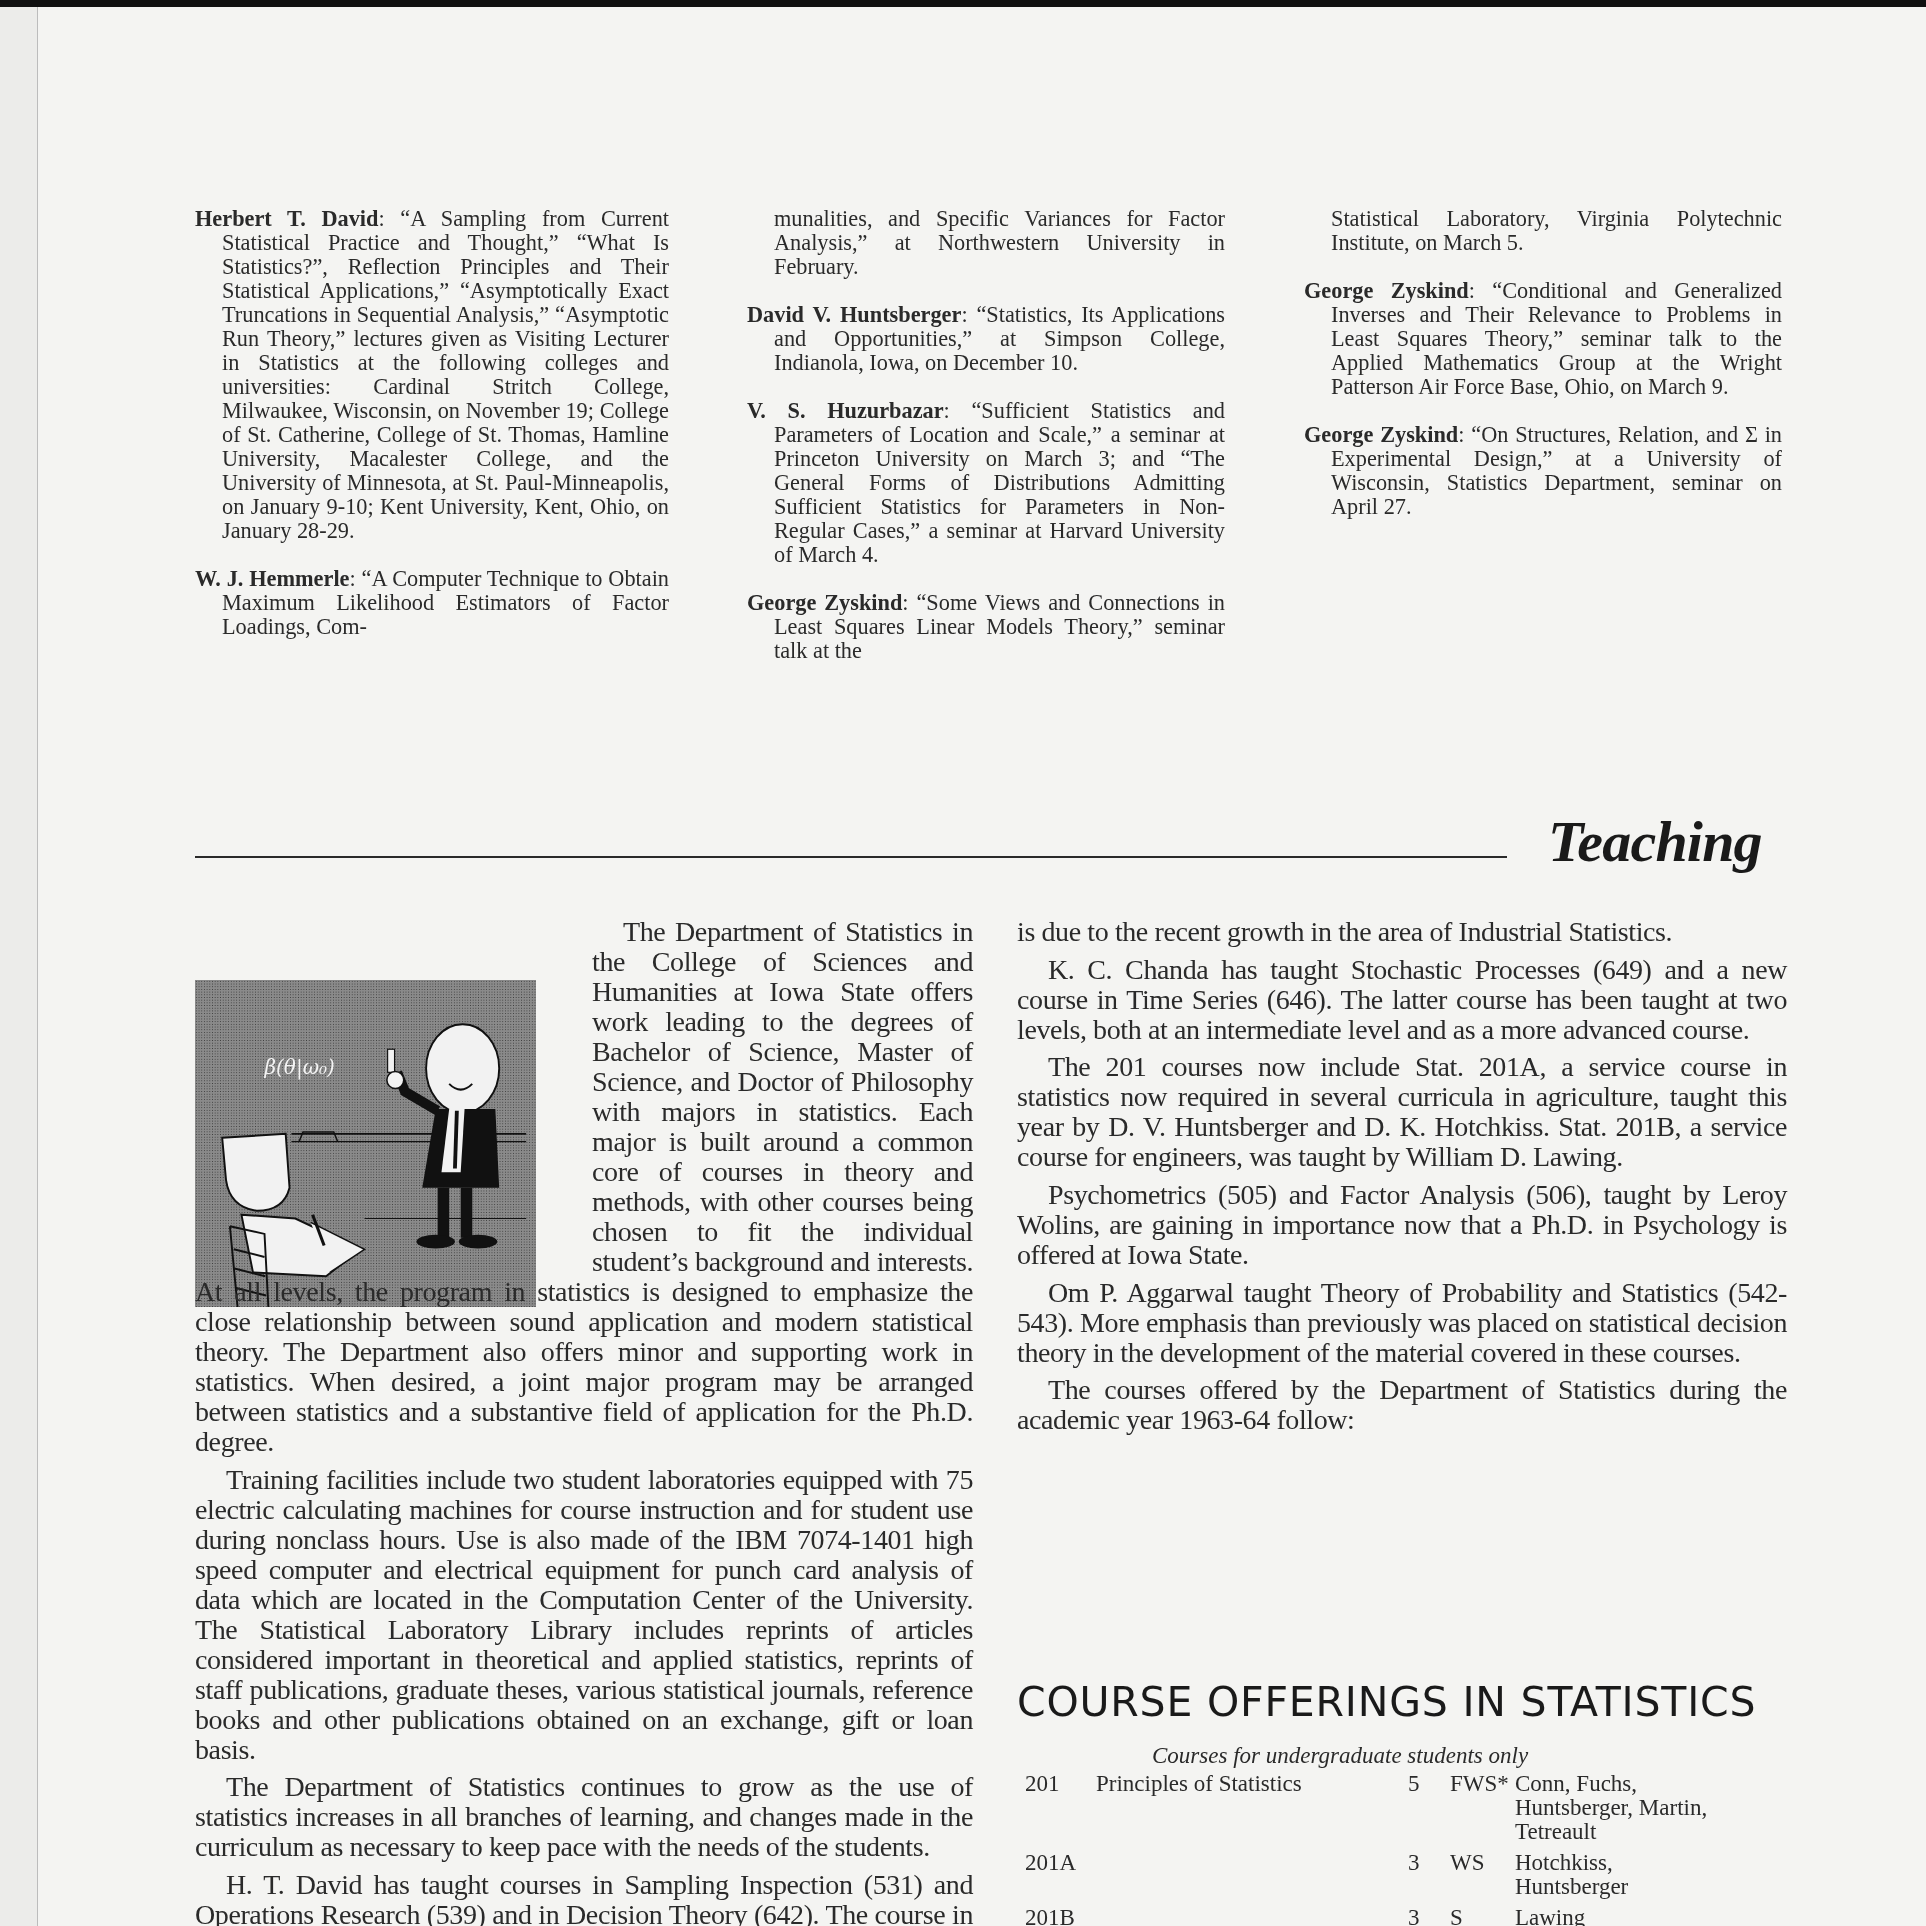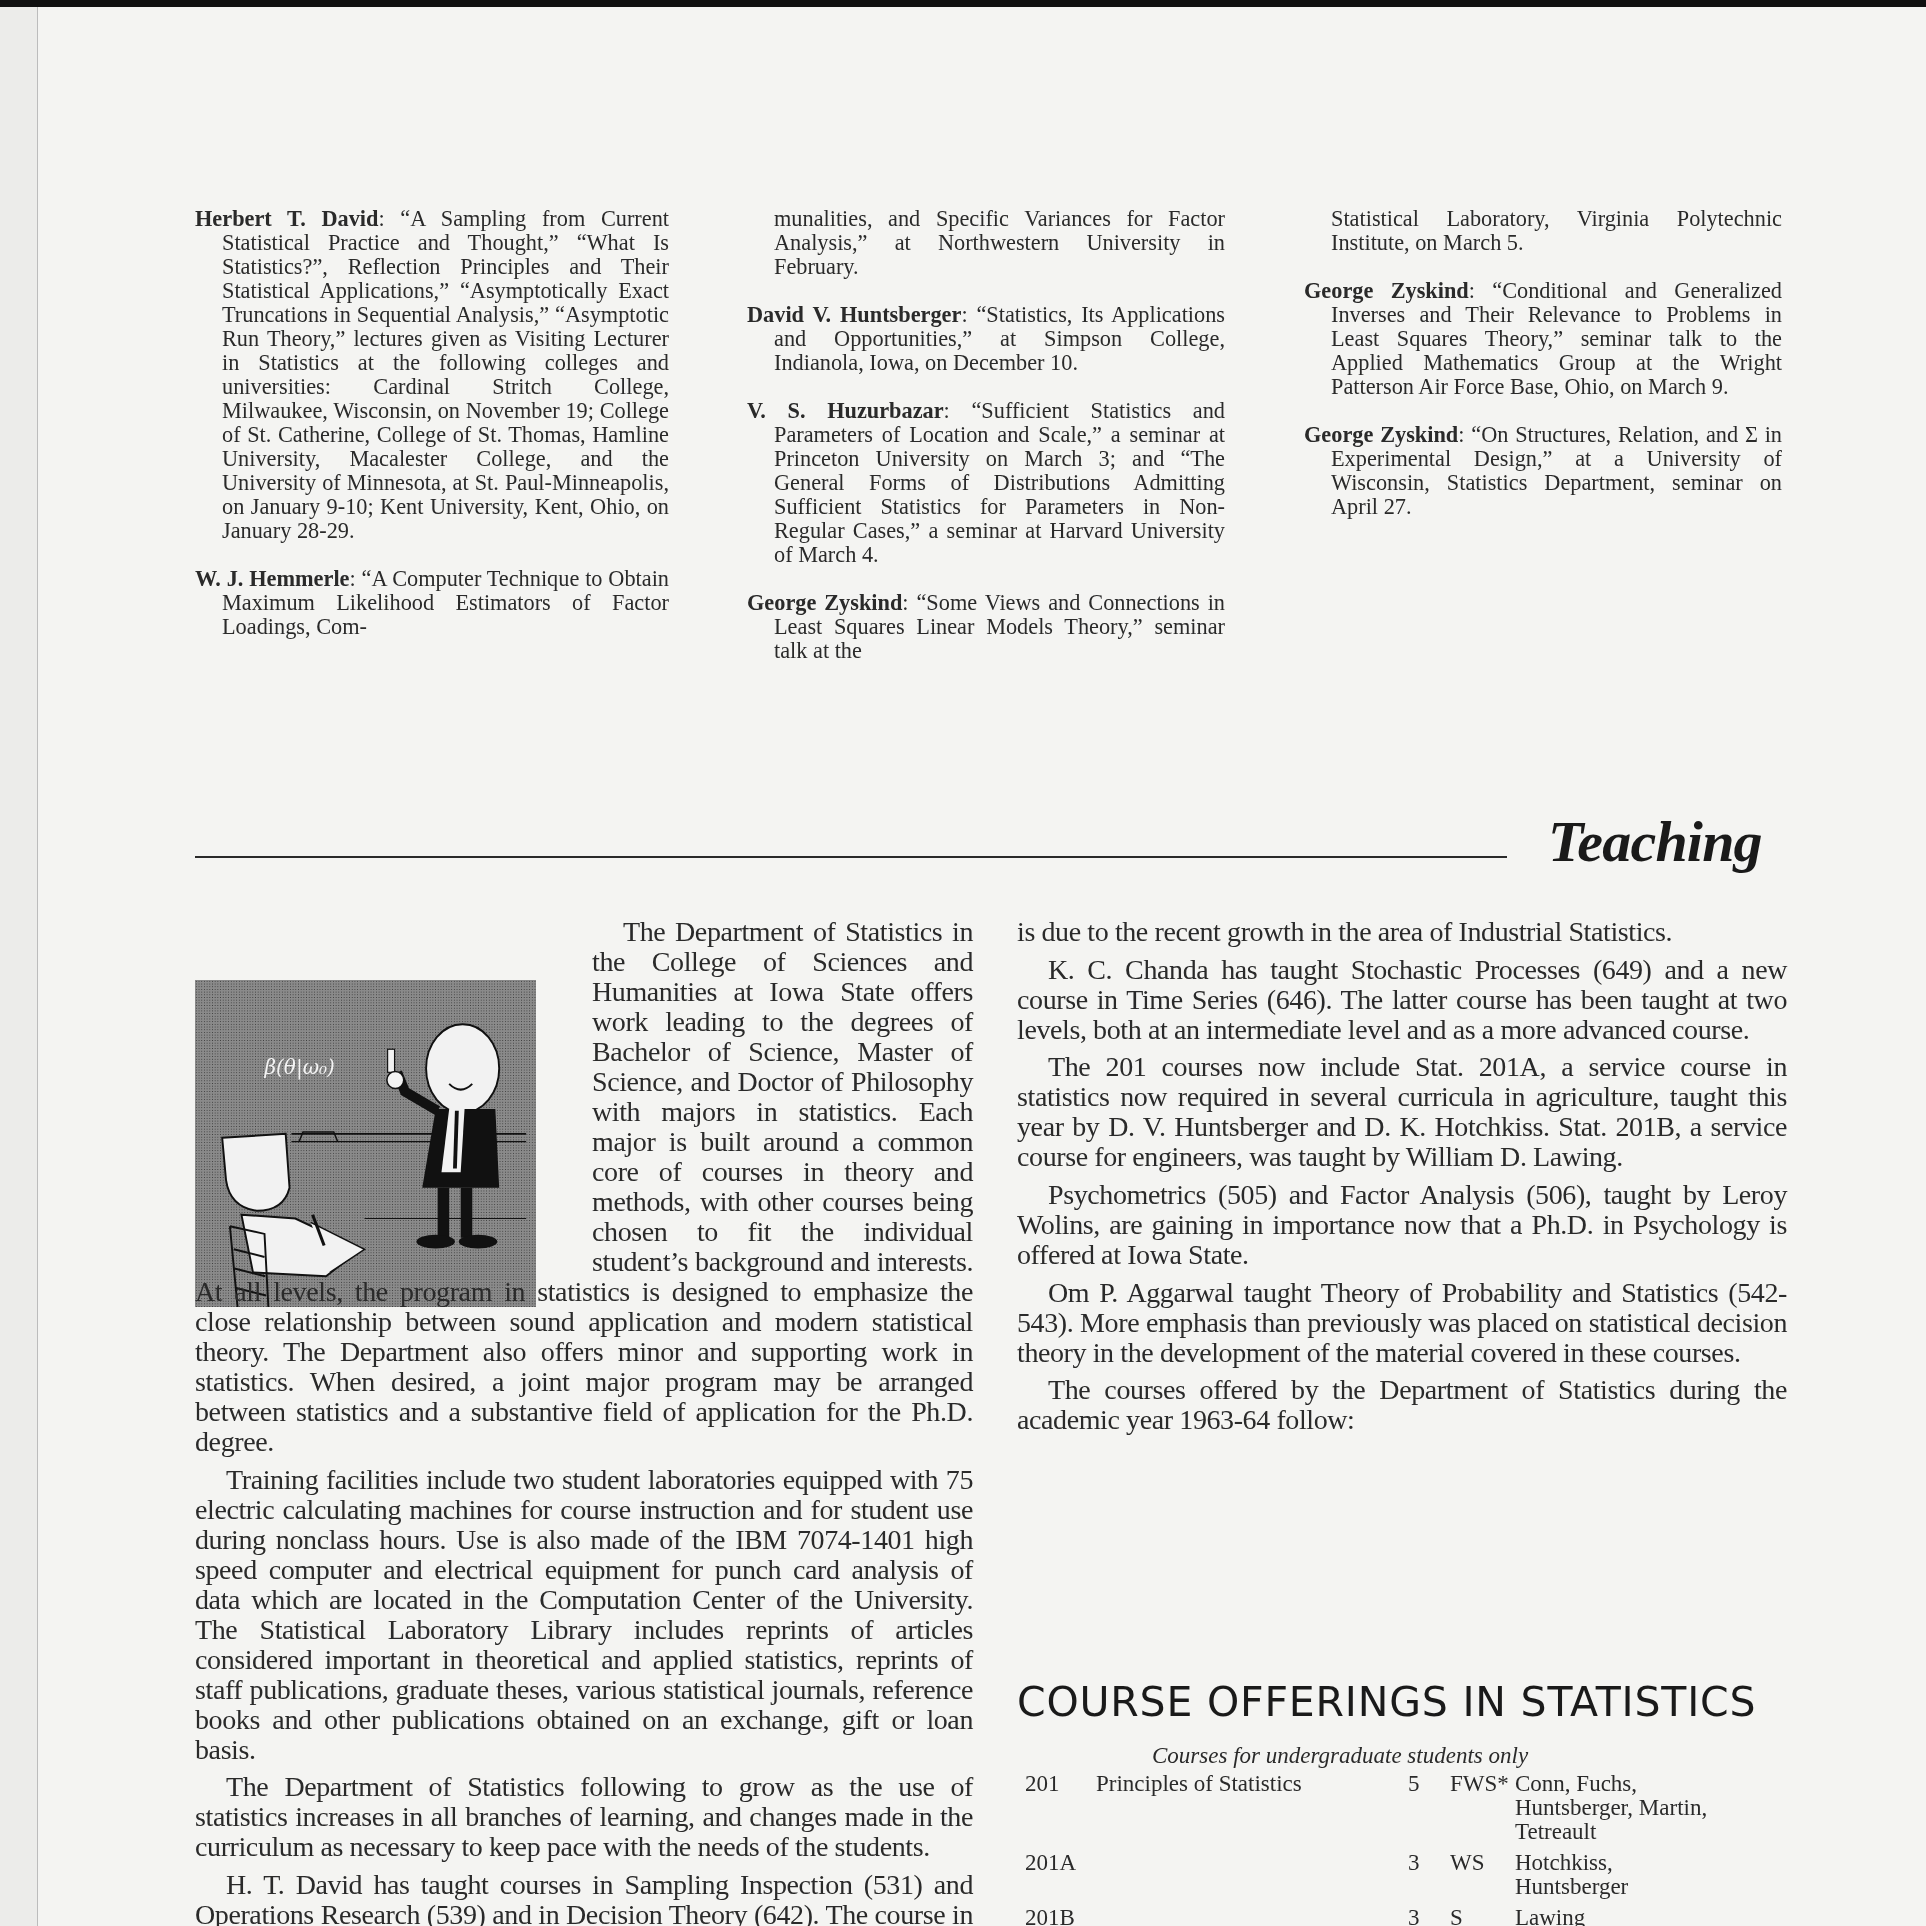--- a/index.html
+++ b/index.html
@@ -108,21 +108,21 @@
     <line x1="102" y1="750" x2="182" y2="770" stroke="#111" stroke-width="5"></line>
     <line x1="104" y1="800" x2="184" y2="820" stroke="#111" stroke-width="5"></line>
     <line x1="305" y1="610" x2="335" y2="690" stroke="#111" stroke-width="8"></line>
   </svg>
 </div>
 
 <div class="body-col bl">
   <div class="wrap"></div>
   <p>The Department of Statistics in the College of Sciences and Humanities at Iowa State offers work leading to the degrees of Bachelor of Science, Master of Science, and Doctor of Philosophy with majors in statistics. Each major is built around a common core of courses in theory and methods, with other courses being chosen to fit the individual student’s background and interests. At all levels, the program in statistics is designed to emphasize the close relationship between sound application and modern statistical theory. The Department also offers minor and supporting work in statistics. When desired, a joint major program may be arranged between statistics and a substantive field of application for the Ph.D. degree.</p>
   <p>Training facilities include two student laboratories equipped with 75 electric calculating machines for course instruction and for student use during nonclass hours. Use is also made of the IBM 7074-1401 high speed computer and electrical equipment for punch card analysis of data which are located in the Computation Center of the University. The Statistical Laboratory Library includes reprints of articles considered important in theoretical and applied statistics, reprints of staff publications, graduate theses, various statistical journals, reference books and other publications obtained on an exchange, gift or loan basis.</p>
-  <p>The Department of Statistics following to grow as the use of statistics increases in all branches of learning, and changes made in the curriculum as necessary to keep pace with the needs of the students.</p>
+  <p>The Department of Statistics continues to grow as the use of statistics increases in all branches of learning, and changes made in the curriculum as necessary to keep pace with the needs of the students.</p>
   <p>H. T. David has taught courses in Sampling Inspection (531) and Operations Research (539) and in Decision Theory (642). The course in Operations Research will be taught annually instead of in alternate years only. The increased demand for this course</p>
 </div>
 
 <div class="body-col br">
   <p class="first">is due to the recent growth in the area of Industrial Statistics.</p>
   <p>K. C. Chanda has taught Stochastic Processes (649) and a new course in Time Series (646). The latter course has been taught at two levels, both at an intermediate level and as a more advanced course.</p>
   <p>The 201 courses now include Stat. 201A, a service course in statistics now required in several curricula in agriculture, taught this year by D. V. Huntsberger and D. K. Hotchkiss. Stat. 201B, a service course for engineers, was taught by William D. Lawing.</p>
   <p>Psychometrics (505) and Factor Analysis (506), taught by Leroy Wolins, are gaining in importance now that a Ph.D. in Psychology is offered at Iowa State.</p>
   <p>Om P. Aggarwal taught Theory of Probability and Statistics (542-543). More emphasis than previously was placed on statistical decision theory in the development of the material covered in these courses.</p>
   <p>The courses offered by the Department of Statistics during the academic year 1963-64 follow:</p>

